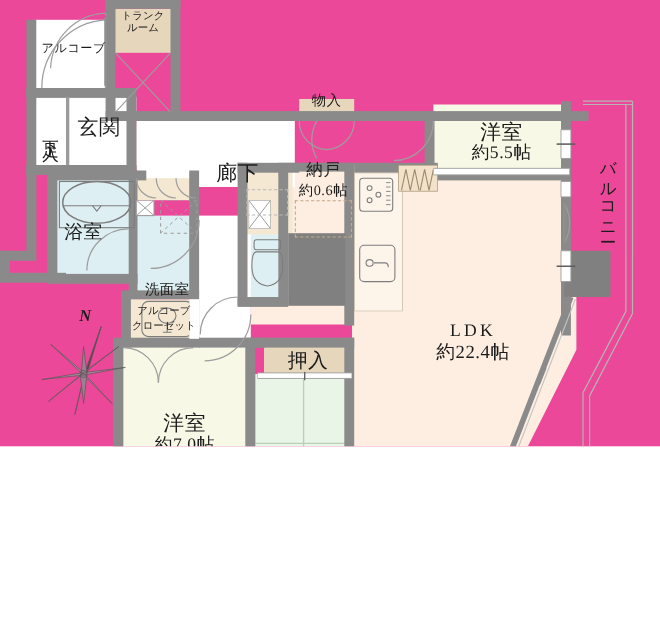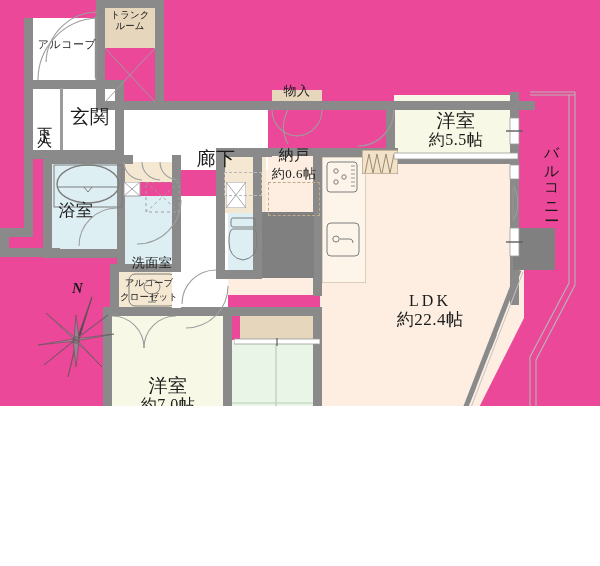--- a/index.html
+++ b/index.html
@@ -405,20 +405,21 @@
 
   <div class="lbl lbl-name" style="left:56px;top:202px;width:40px;font-size:17px;line-height:1.05;">浴室</div>
 
   <div class="lbl lbl-name" style="left:120px;top:208px;width:64px;font-size:13px;margin-top:48px;">洗面室</div>
 
   <div class="lbl lbl-xs" style="left:118px;top:276px;width:62px;line-height:1.5;">
     <span>アルコーブ</span><br>
     <span>クローゼット</span>
   </div>
 
+  <div class="lbl lbl-name" style="left:244px;top:318px;width:72px;font-size:18px;">押入</div>
 
   <div class="lbl" style="left:114px;top:375px;width:108px;">
     <span class="lbl-name" style="font-size:19px;">洋室</span><br>
     <span class="lbl-size" style="font-size:16px;">約7.0帖</span>
   </div>
 
 
   <div id="compass" style="left:30px;top:285px;width:92px;height:105px;">
     <svg width="92" height="105" viewBox="0 0 92 105">
       <g stroke="#555555" stroke-width="0.7" fill="#8c8c8c" opacity="0.85">

